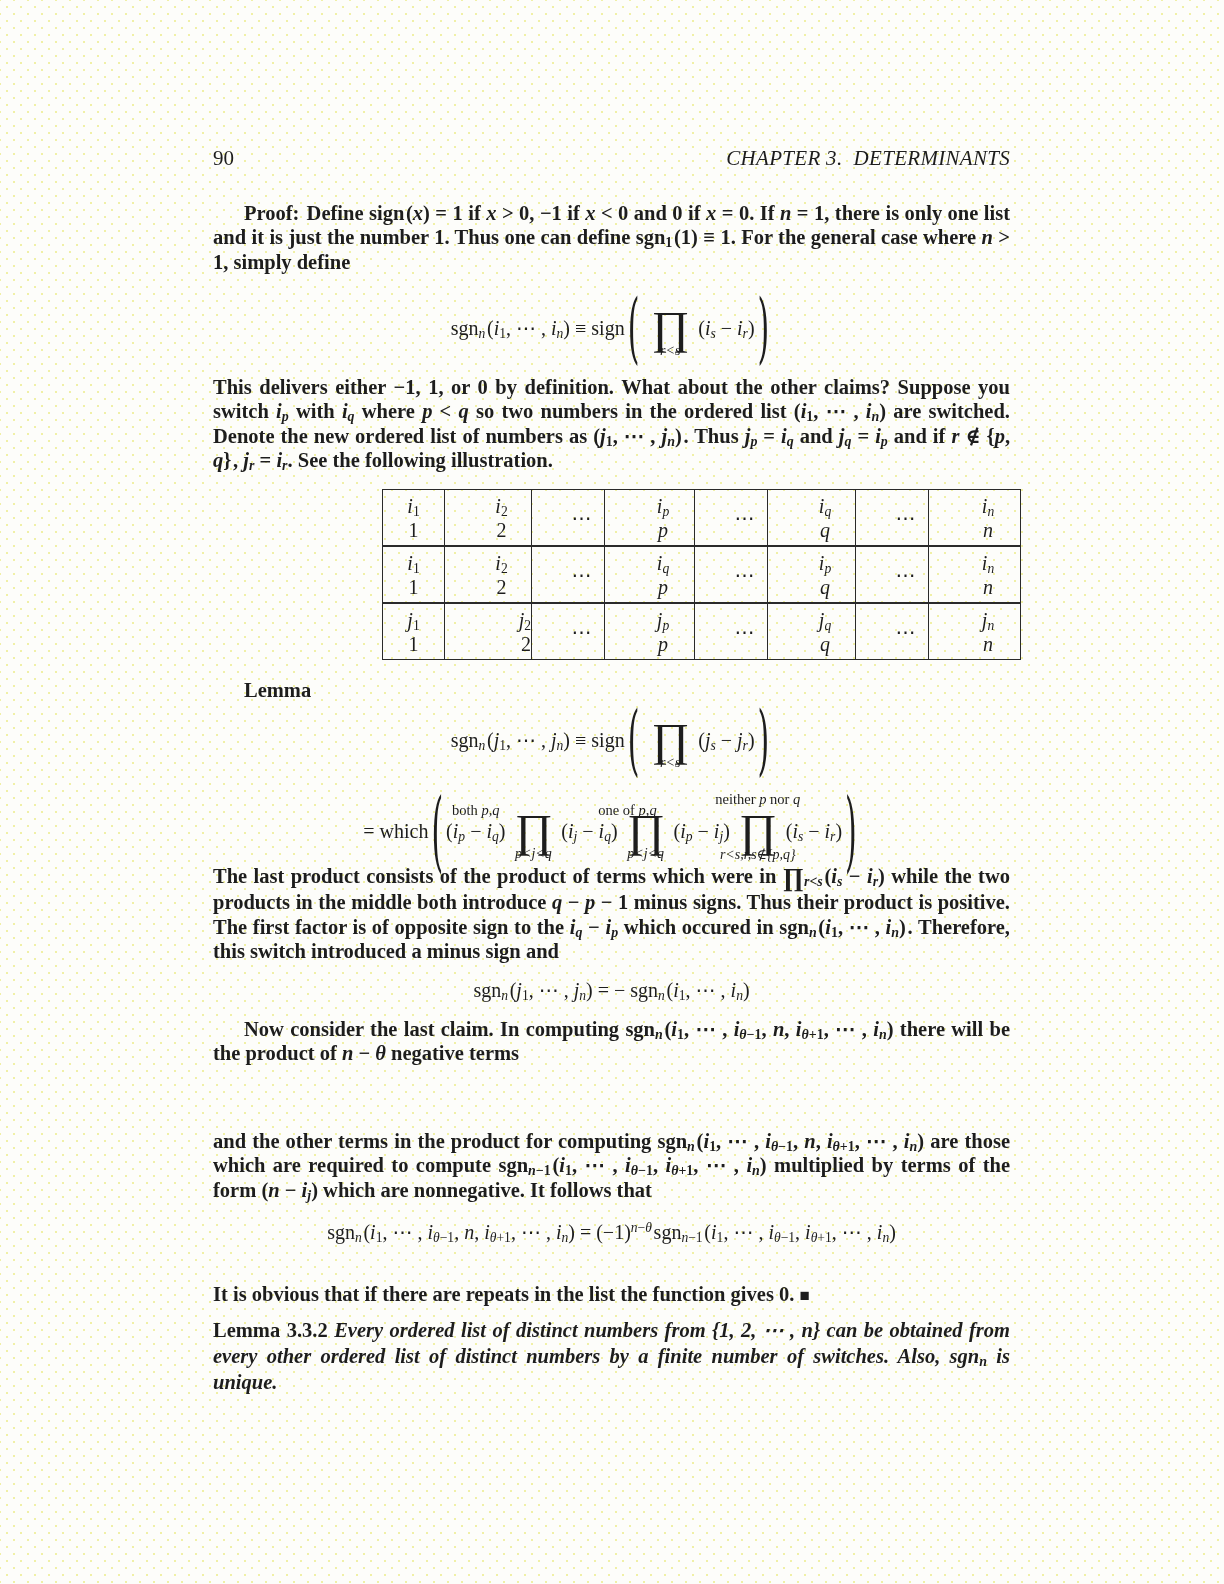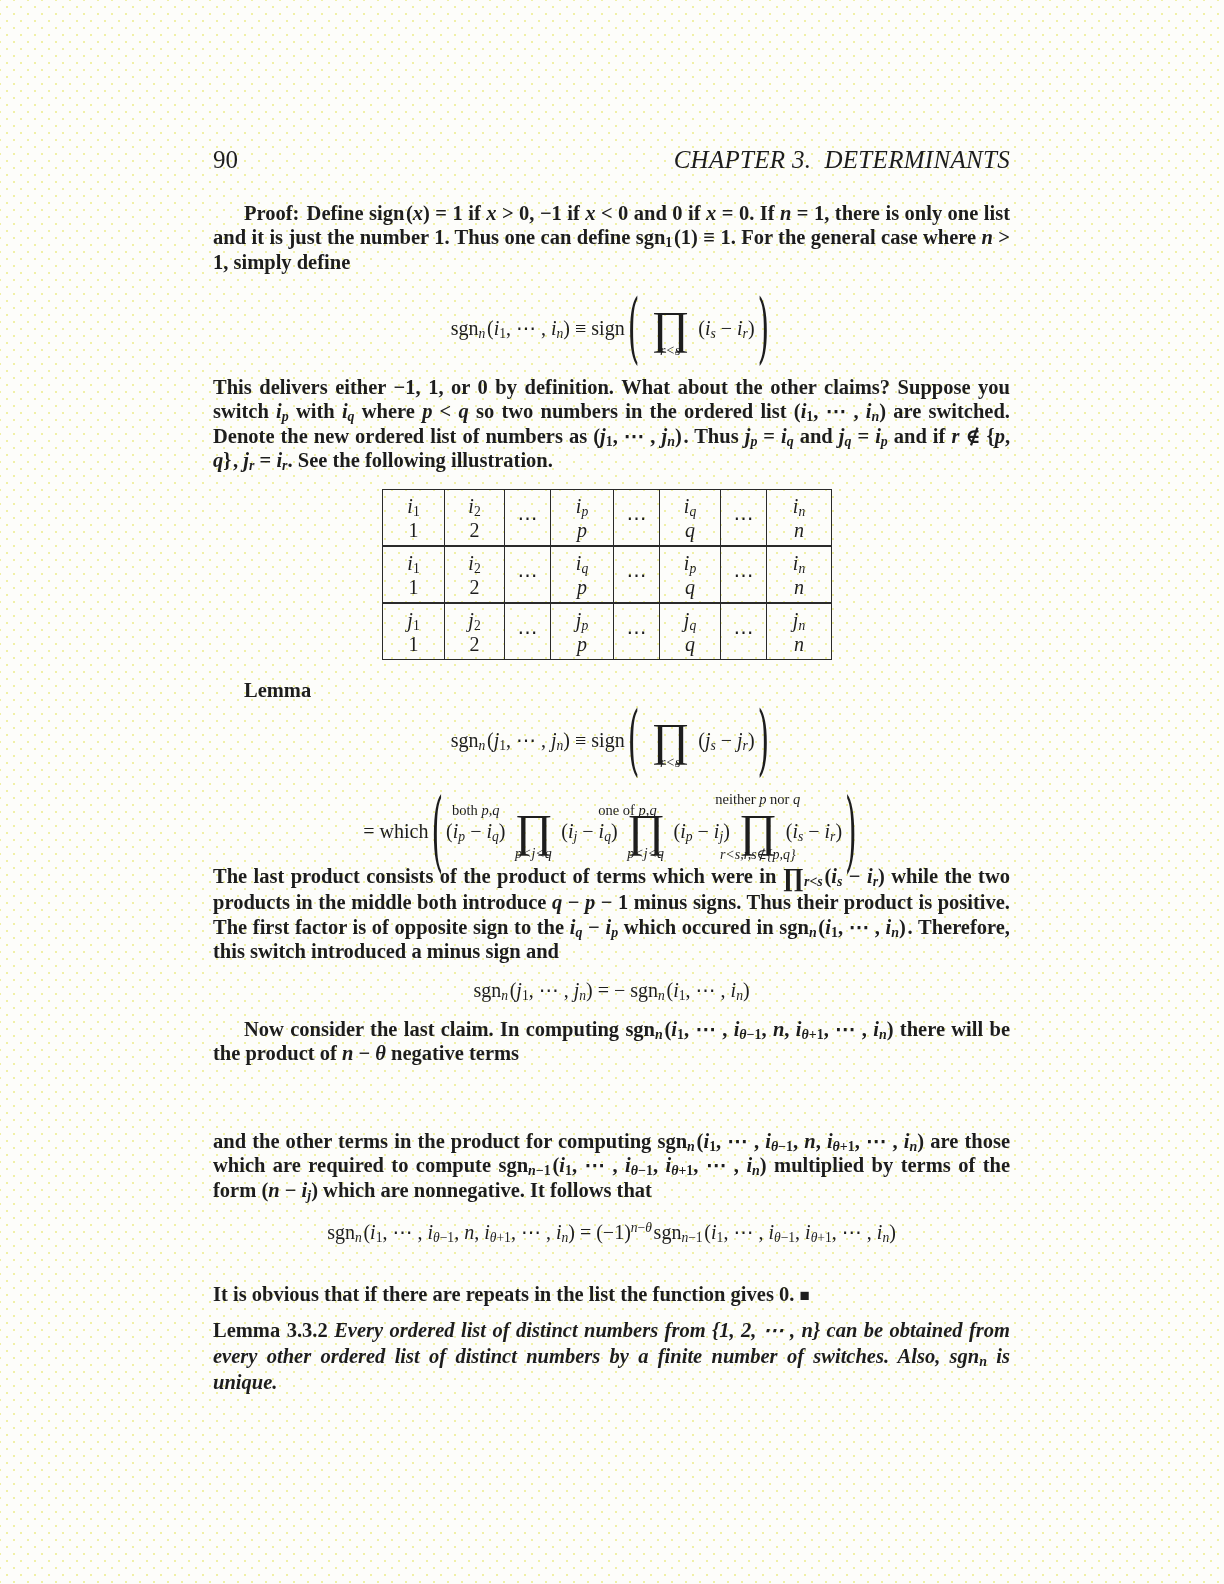--- a/index.html
+++ b/index.html
@@ -16,21 +16,21 @@
     font-family:"Liberation Serif","DejaVu Serif",serif;
     overflow:hidden;
   }
   .page { position:absolute; left:213px; top:0; width:797px; height:1584px; }
   .block { position:absolute; left:0; width:797px; }
   .text { font-size:20.5px; line-height:24.4px; text-align:justify;font-weight:bold; }
   .indent { text-indent:31px; }
   var { font-style:italic; font-family:inherit; }
   sub { font-size:0.68em; vertical-align:-0.22em; line-height:0; }
   sup { font-size:0.68em; vertical-align:0.5em; line-height:0; }
-  .header { display:flex; justify-content:space-between; font-size:25px; }
+  .header { display:flex; justify-content:space-between; font-size:21px; }
   .chapter { font-style:italic; letter-spacing:0.3px; }
   .eq { display:flex; justify-content:center; align-items:center; font-size:20px; }
   .eq-txt { white-space:nowrap; }
   .bigparen {
     display:inline-block; font-size:30px; line-height:1;
     transform:scaleY(2.55); margin:0 3px;
     font-family:"DejaVu Serif",serif;
   }
   .bigparen.tall { transform:scaleY(2.95); }
   .prod { position:relative; display:inline-flex; justify-content:center; margin:0 9px; }
@@ -42,21 +42,21 @@
   .labeled { position:relative; display:inline-block; white-space:nowrap; }
   .over-label {
     position:absolute; bottom:100%; left:50%; transform:translateX(-50%);
     margin-bottom:1px; font-size:14.5px; white-space:nowrap; font-style:normal;
   }
   .over-label.shifted { transform:translateX(calc(-50% + 38px)); }
   .ip { font-size:1.25em; vertical-align:-0.12em; }
   .qed { font-size:17px; }
   .lemma { line-height:25.8px; }
   .ill-table { position:absolute; }
-  .tbl-block { display:flex; border:1.5px solid #2a2a2a; background:transparent; }
+  .tbl-block { display:flex; border:1.5px solid #2a2a2a; background:transparent;gap:27px; }
   .tbl-cell {
     display:flex; flex-direction:column; justify-content:center; align-items:center;
     height:55px; border-right:1.4px solid #2a2a2a; font-size:20px;
   }
   .tbl-cell:last-child { border-right:none; }
   .tbl-line { line-height:24px; }
 </style>
 </head>
 <body>
 
@@ -143,21 +143,21 @@
         <div class="tbl-cell" style="width: 64px;">
           <div class="tbl-line"><var>i<sub>n</sub></var></div>
           <div class="tbl-line"><var>n</var></div>
         </div>
       </div>
       <div class="tbl-block">
         <div class="tbl-cell" style="width: 62px; justify-content: center;">
           <div class="tbl-line"><var>j</var><sub>1</sub></div>
           <div class="tbl-line">1</div>
         </div>
-        <div class="tbl-cell" style="width: 60px;">
+        <div class="tbl-cell" style="width: 60px; align-items: flex-end;">
           <div class="tbl-line"><var>j</var><sub>2</sub></div>
           <div class="tbl-line">2</div>
         </div>
         <div class="tbl-cell" style="width: 46px;">
           <div class="tbl-line">⋯</div>
         </div>
         <div class="tbl-cell" style="width: 63px;">
           <div class="tbl-line"><var>j<sub>p</sub></var></div>
           <div class="tbl-line"><var>p</var></div>
         </div>

